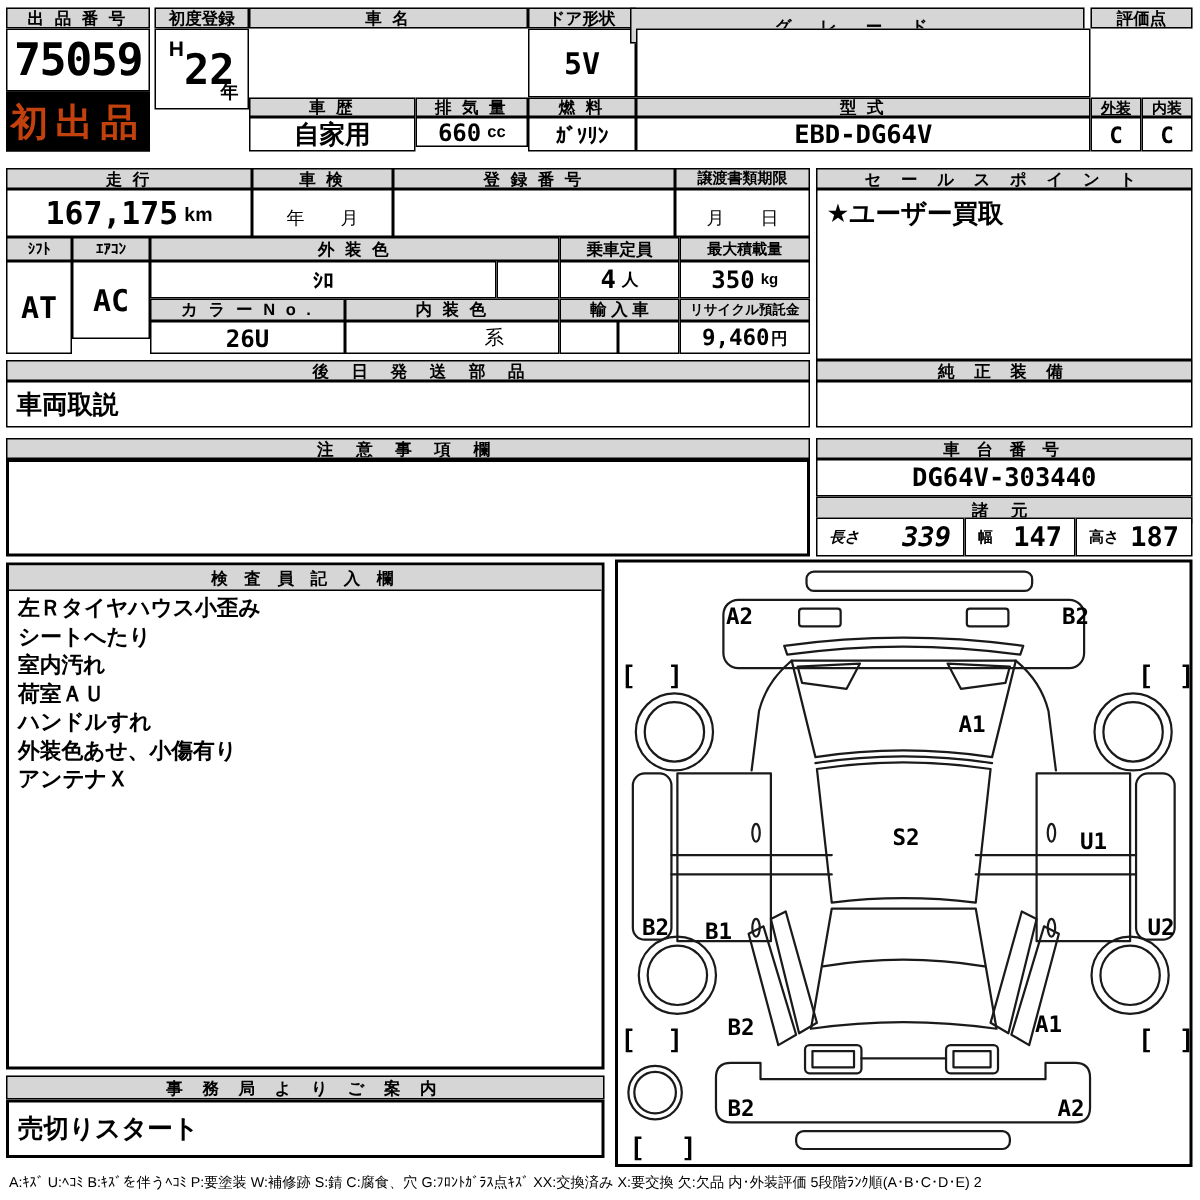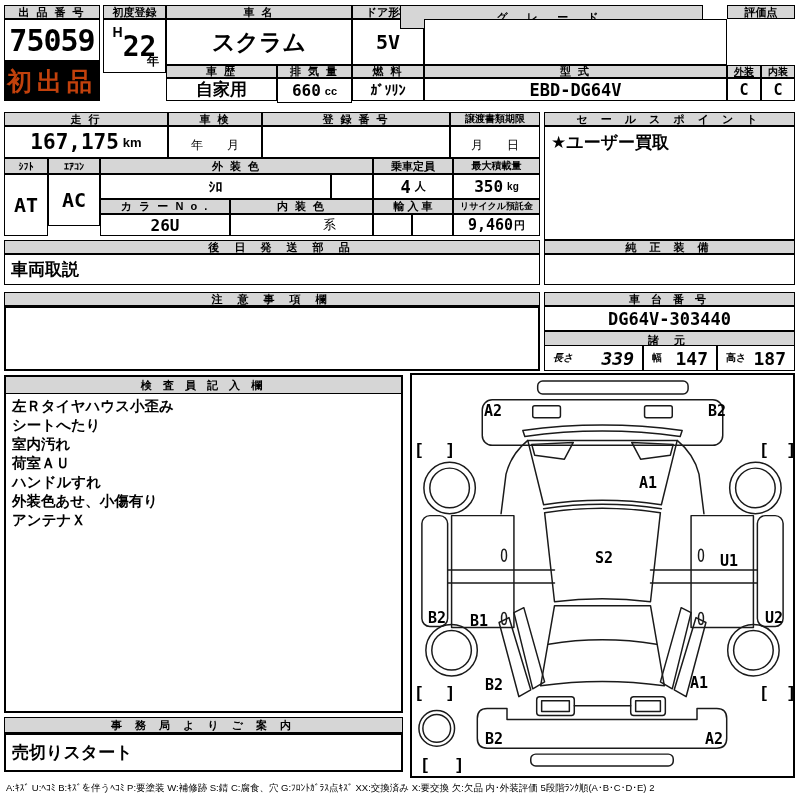--- a/index.html
+++ b/index.html
@@ -52,31 +52,30 @@
     <span class="era">H</span>
       <span class="num" style="font-size:28px;">22</span>
     <span class="ysuffix">年</span>
   </div>
   <div class="cell yearcell" style="left:103px;top:73px;width:63px;height:28px;">
     <span class="num" style="font-size:20px;">3</span>
     <span class="ysuffix">月</span>
   </div>
 
   <div class="cell hdr" style="left:166px;top:5px;width:186px;height:14px;">車 名</div>
-  <div class="cell big24" style="left:166px;top:19px;width:186px;height:46px;">スクラム</div>
   <div class="cell hdr tight" style="left:352px;top:5px;width:72px;height:14px;">ドア形状</div>
   <div class="cell num big20" style="left:352px;top:19px;width:72px;height:46px;">5V</div>
-  <div class="cell hdr" style="left:400px;top:5px;width:303px;height:24px;letter-spacing:8px;">グ レ ー ド</div>
+  <div class="cell hdr" style="left:420px;top:5px;width:303px;height:24px;letter-spacing:8px;">グ レ ー ド</div>
   <div class="cell" style="left:424px;top:19px;width:303px;height:46px;"></div>
   <div class="cell hdr tight" style="left:727px;top:5px;width:68px;height:14px;">評価点</div>
 
   <div class="cell hdr" style="left:166px;top:65px;width:111px;height:13px;">車 歴</div>
   <div class="cell big17" style="left:166px;top:78px;width:111px;height:23px;">自家用</div>
   <div class="cell hdr" style="left:277px;top:65px;width:75px;height:13px;">排 気 量</div>
-  <div class="cell" style="left:277px;top:78px;width:75px;height:25px;">
+  <div class="cell" style="left:277px;top:78px;width:75px;height:20px;">
     <span class="num" style="font-size:16px;">660</span>
     <span class="unit">cc</span>
   </div>
   <div class="cell hdr" style="left:352px;top:65px;width:72px;height:13px;">燃 料</div>
   <div class="cell med14" style="left:352px;top:78px;width:72px;height:23px;">ｶﾞｿﾘﾝ</div>
   <div class="cell hdr" style="left:424px;top:65px;width:303px;height:13px;">型 式</div>
   <div class="cell num" style="left:424px;top:78px;width:303px;height:23px;font-size:17px;">EBD-DG64V</div>
   <div class="cell hdr tight" style="left:727px;top:65px;width:34px;height:13px;font-size:10px;text-decoration:underline;">外装</div>
   <div class="cell hdr tight" style="left:761px;top:65px;width:34px;height:13px;font-size:10px;">内装</div>
   <div class="cell num" style="left:727px;top:78px;width:34px;height:23px;font-size:15px;">C</div>

